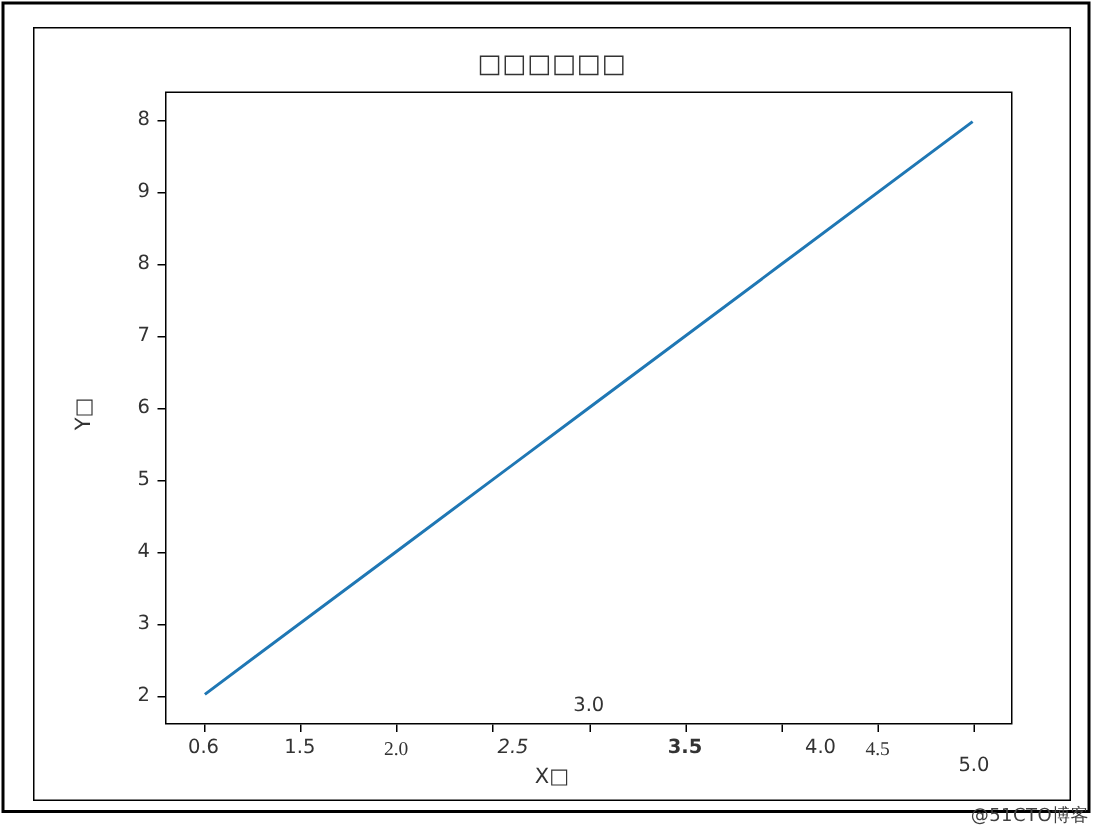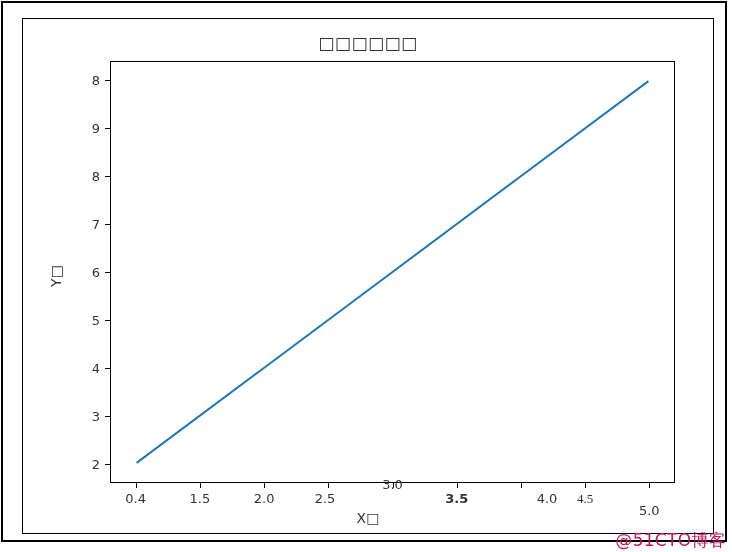--- a/index.html
+++ b/index.html
@@ -102,22 +102,22 @@
     left: 0;
     top: 0;
     width: 100%;
     height: 100%;
     overflow: visible;
   }
   .watermark {
     position: absolute;
     right: 6px;
     bottom: 0px;
-    font-size: 17px;
-    color: #be185d;
+    font-size: 12px;
+    color: #404040;
     letter-spacing: 0.3px;
   }
 </style>
 </head>
 <body>
 
 <div class="outer-frame">
   <div class="figure-frame">
 
     <div class="chart-title">□□□□□□</div>
@@ -126,29 +126,29 @@
     <div class="x-label">X□</div>
 
     <div class="plot-area">
       <svg class="line-layer" preserveAspectRatio="none" viewBox="0 0 565 422">
           <path d="M25.68 402.82 L154.09 306.91 L282.50 211.00 L410.91 115.09 L539.32 19.18" stroke="#1f77b4" stroke-width="2" fill="none"></path>
         </svg>
     </div>
 
     <div id="xticks-container">
         <div class="tick-mark-x" style="left: 112.682px; top: 464px;"></div>
-        <div class="x-tick" style="left: 112.682px; top: 472px;">0.4</div>
+        <div class="x-tick" style="left: 112.682px; top: 472px;">0.6</div>
         <div class="tick-mark-x" style="left: 176.886px; top: 464px;"></div>
         <div class="x-tick" style="left: 176.886px; top: 472px;">1.5</div>
         <div class="tick-mark-x" style="left: 241.091px; top: 464px;"></div>
-        <div class="x-tick" style="left: 241.091px; top: 472px;">2.0</div>
+        <div class="x-tick" style="left: 241.091px; top: 472px; font-family: Liberation Serif, serif;">2.0</div>
         <div class="tick-mark-x" style="left: 305.295px; top: 464px;"></div>
-        <div class="x-tick" style="left: 302px; top: 472px;">2.5</div>
+        <div class="x-tick" style="left: 319px; top: 472px; font-style: italic;">2.5</div>
         <div class="tick-mark-x" style="left: 369.5px; top: 464px;"></div>
-        <div class="x-tick" style="left: 369.5px; top: 458px;">3.0</div>
+        <div class="x-tick" style="left: 369.5px; top: 444px;">3.0</div>
         <div class="tick-mark-x" style="left: 433.705px; top: 464px;"></div>
         <div class="x-tick" style="left: 433.705px; top: 472px; font-weight: bold;">3.5</div>
         <div class="tick-mark-x" style="left: 497.909px; top: 464px;"></div>
         <div class="x-tick" style="left: 524px; top: 472px;">4.0</div>
         <div class="tick-mark-x" style="left: 562.114px; top: 464px;"></div>
         <div class="x-tick" style="left: 562.114px; top: 472px; font-family: Liberation Serif, serif;">4.5</div>
         <div class="tick-mark-x" style="left: 626.318px; top: 464px;"></div>
         <div class="x-tick" style="left: 626.318px; top: 484px;">5.0</div>
       </div>
     <div id="yticks-container">

